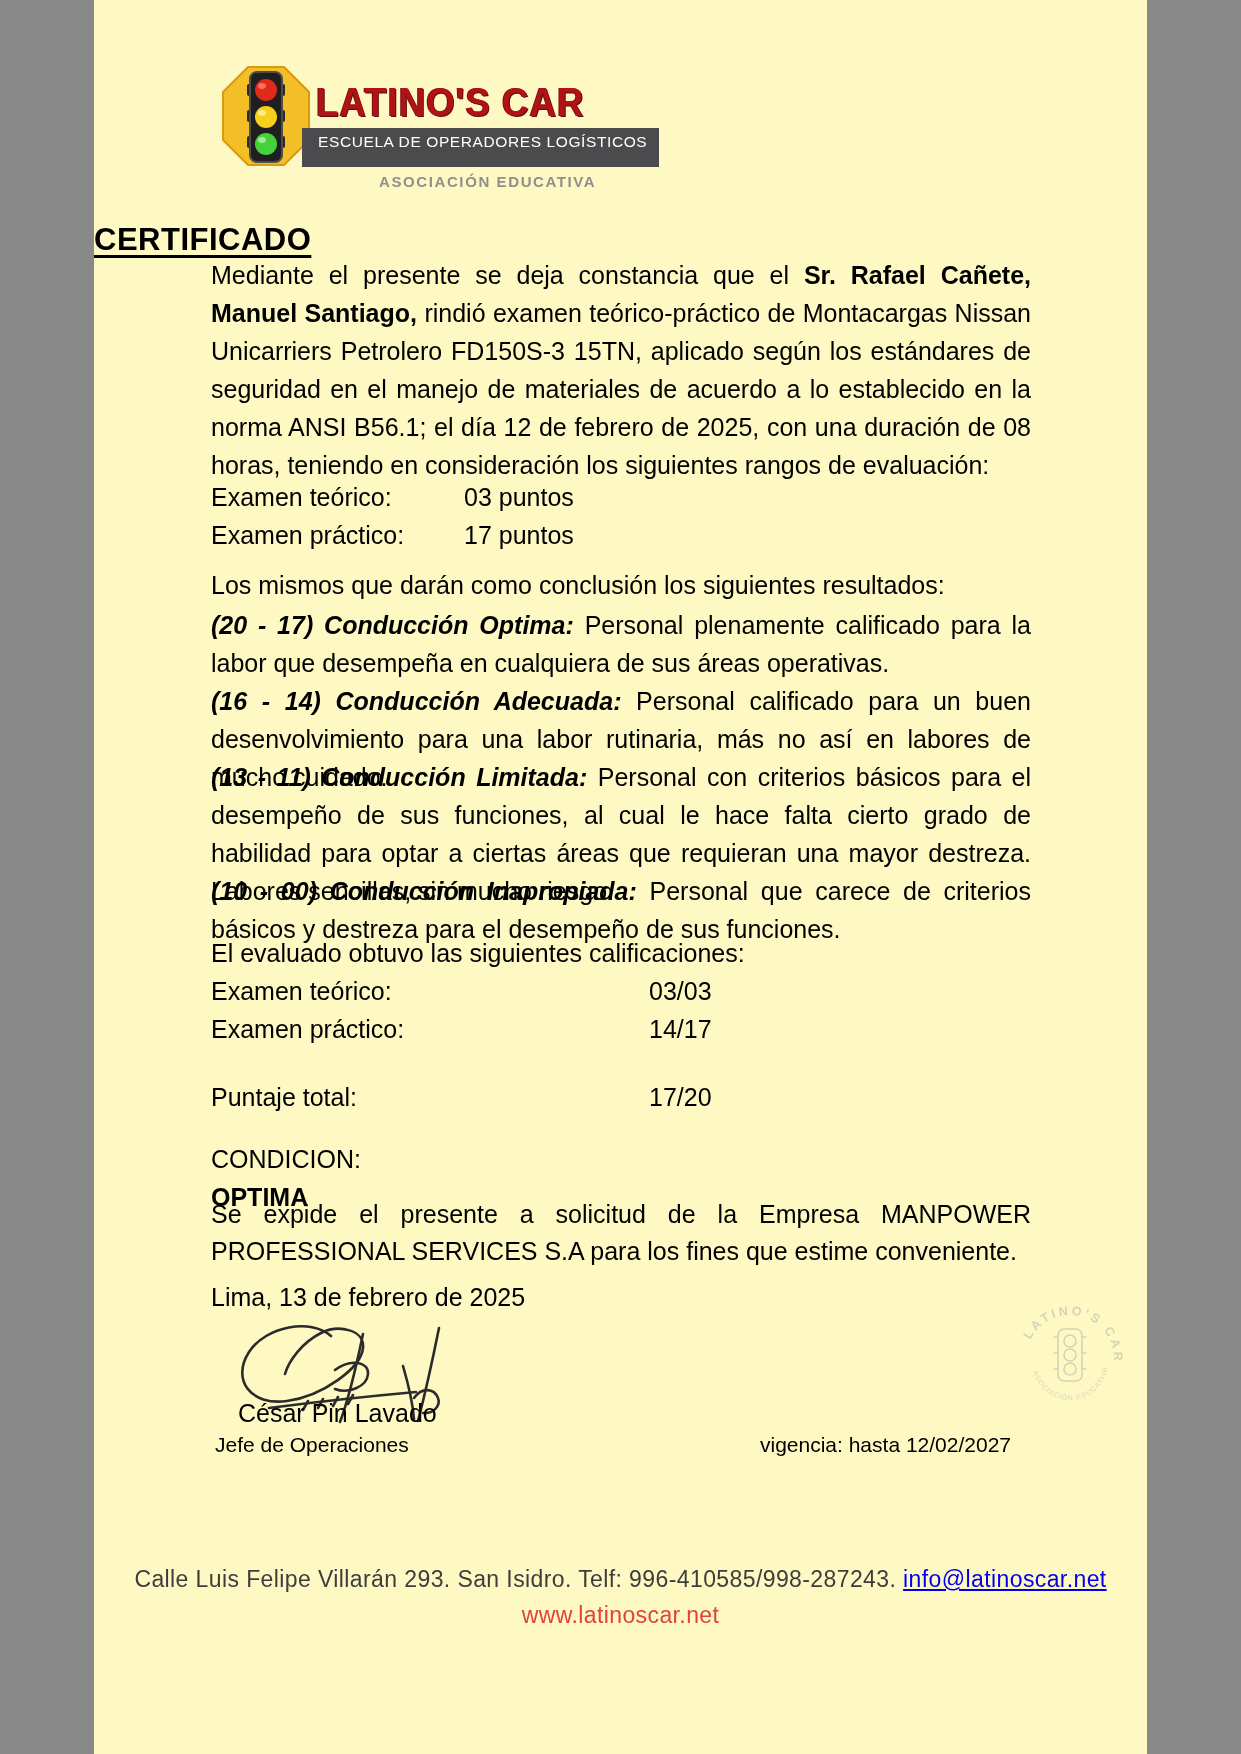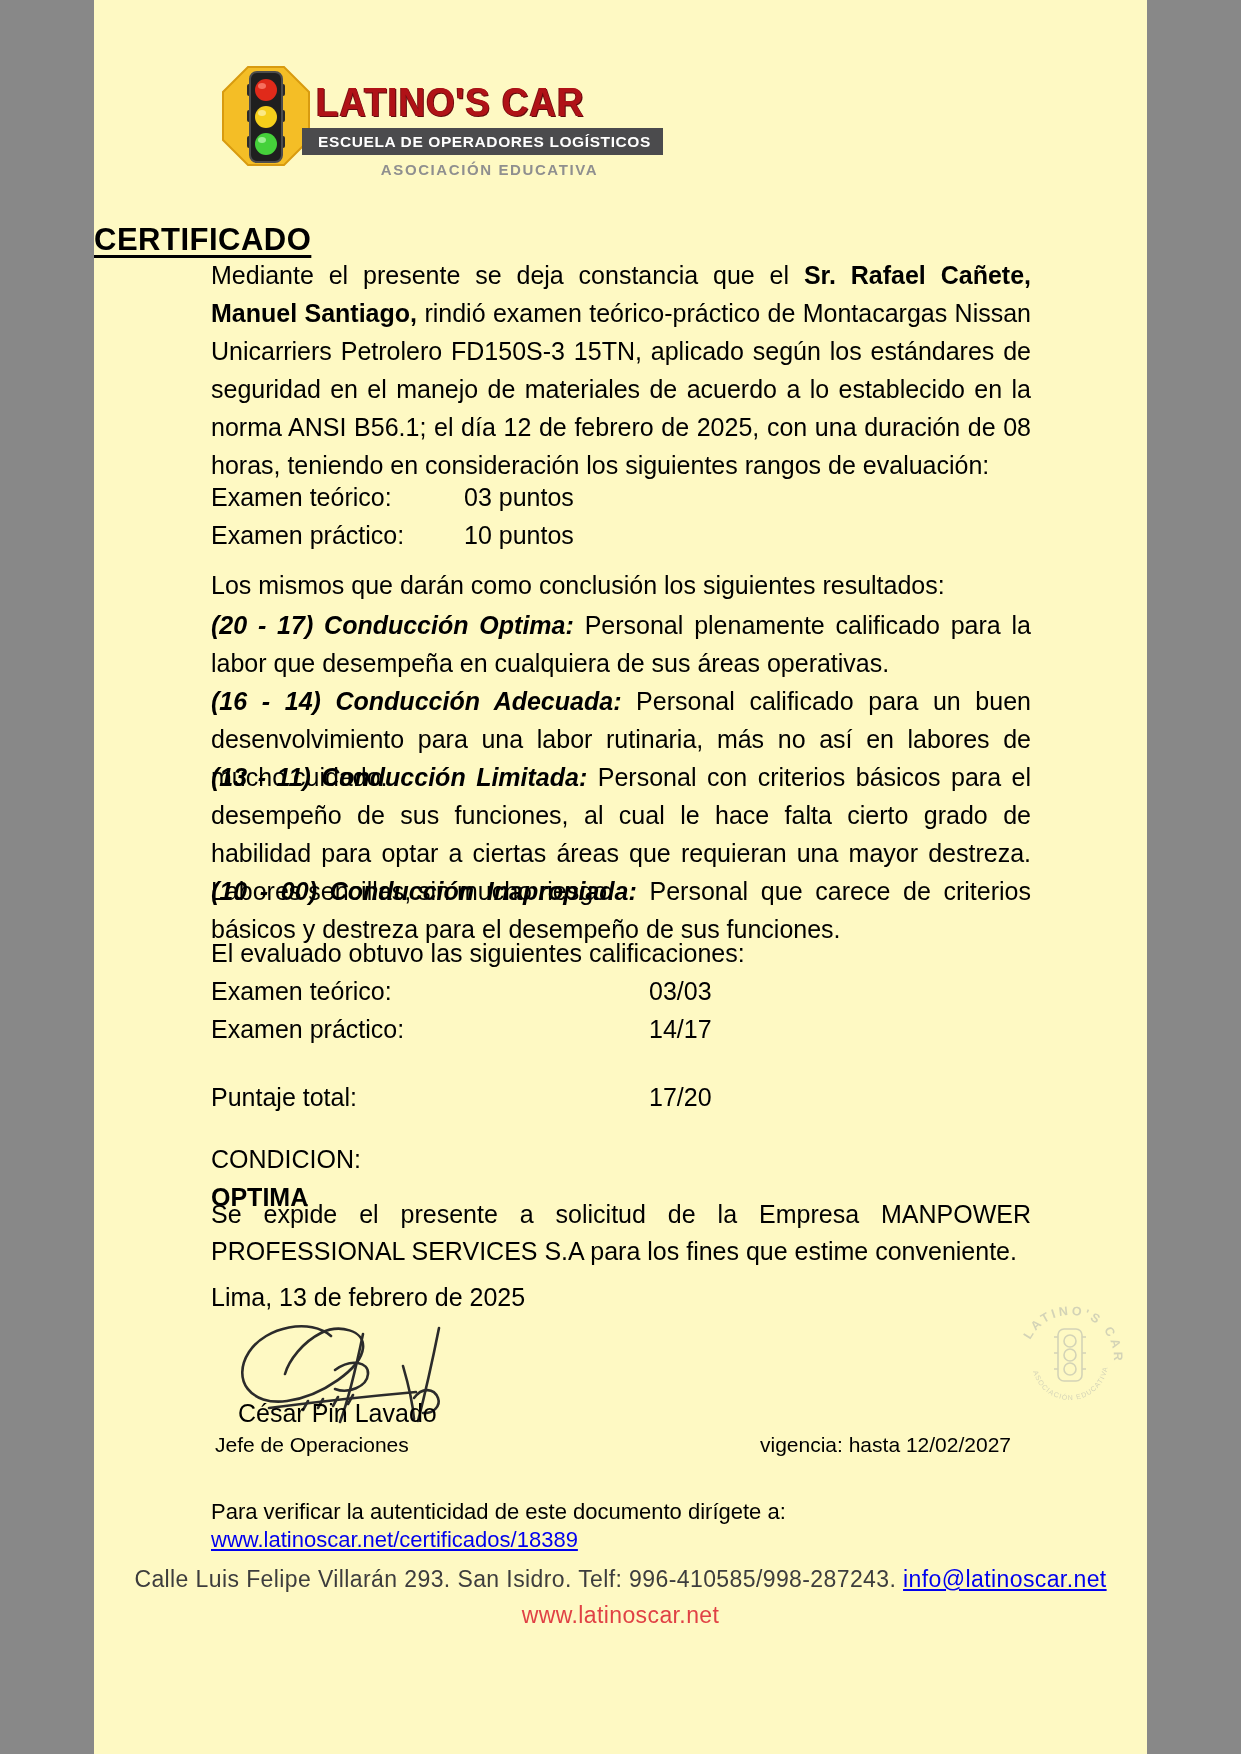--- a/index.html
+++ b/index.html
@@ -22,22 +22,22 @@
   .logo-title{
     font-size:40px;font-weight:800;letter-spacing:1px;
     color:#b01217;
     text-shadow:1px 1px 0 #5f0a0d, -1px 0 0 #7d0f12;
     transform:scaleX(.92);transform-origin:left;
     white-space:nowrap;line-height:40px;margin-top:18px;
   }
   .logo-bar{
     display:inline-block;margin-top:6px;margin-left:-14px;
     background:#4b4b4d;color:#fff;
-    font-size:15.5px;font-weight:bold;letter-spacing:.6px;
-    padding:5px 12px 4px 16px;white-space:nowrap;
+    font-size:15.5px;font-weight:normal;letter-spacing:.6px;
+    padding:5px 12px 16px 16px;white-space:nowrap;
   }
   .logo-tagline{
     margin-top:6px;text-align:center;
     font-size:15px;color:#8f8f8f;letter-spacing:1.6px;font-weight:bold;
     white-space:nowrap;
   }
 
   
   .doc-title{
     width:100%;text-align:left;
@@ -99,21 +99,21 @@
 
   <p class="abs content body-text" style="top:256px;margin:0;"><span>Mediante el presente se deja constancia que el </span><strong>Sr. Rafael Cañete, Manuel Santiago,</strong><span> rindió examen teórico-práctico de Montacargas Nissan Unicarriers Petrolero FD150S-3 15TN, aplicado según los estándares de seguridad en el manejo de materiales de acuerdo a lo establecido en la norma ANSI B56.1; el día 12 de febrero de 2025, con una duración de 08 horas, teniendo en consideración los siguientes rangos de evaluación:</span></p>
 
   <div class="abs content" style="top:478px;">
     <div class="row tab1">
       <span class="lbl">Examen teórico:</span>
       <span>03 puntos</span>
     </div>
     <div class="row tab1">
       <span class="lbl">Examen práctico:</span>
-      <span>10 puntos</span>
+      <span>17 puntos</span>
     </div>
   </div>
 
   <div class="abs content body-text" style="top:566px;">Los mismos que darán como conclusión los siguientes resultados:</div>
 
   <p class="abs content body-text" style="top:606px;margin:0;"><span class="cat-label">(20 - 17) Conducción Optima:</span><span> Personal plenamente calificado para la labor que desempeña en cualquiera de sus áreas operativas.</span></p>
 
   <p class="abs content body-text" style="top:682px;margin:0;"><span class="cat-label">(16 - 14) Conducción Adecuada:</span><span> Personal calificado para un buen desenvolvimiento para una labor rutinaria, más no así en labores de mucho cuidado.</span></p>
 
   <p class="abs content body-text" style="top:758px;margin:0;"><span class="cat-label">(13 - 11) Conducción Limitada:</span><span> Personal con criterios básicos para el desempeño de sus funciones, al cual le hace falta cierto grado de habilidad para optar a ciertas áreas que requieran una mayor destreza. Labores sencillas, sin mucho riesgo.</span></p>
@@ -175,19 +175,18 @@
     <text fill="#9aa0a6" font-size="12.5" font-weight="bold" letter-spacing="3">
       <textPath href="#arcTop" startOffset="14%">LATINO'S CAR</textPath>
     </text>
     <text fill="#9aa0a6" font-size="7" letter-spacing="1">
       <textPath href="#arcBottom" startOffset="8%">ASOCIACIÓN EDUCATIVA</textPath>
     </text>
   </svg>
 
   <div class="abs small-text" style="top:1432px;right:136px;">vigencia: hasta 12/02/2027</div>
 
-  <div class="abs content-left verify" style="top:1498px;"><span>Para verificar la autenticidad de este documento dirígete a: </span><a class="link">www.latinoscar.net/certificados/18389</a></div>
 
   <div class="abs footer-line" style="top:1566px;left:0;"><span>Calle Luis Felipe Villarán 293. San Isidro. Telf: 996-410585/998-287243. </span><a class="link">info@latinoscar.net</a></div>
 
   <div class="abs footer-line footer-site" style="top:1602px;left:0;">www.latinoscar.net</div>
 
 </div>
 
 </body></html>

